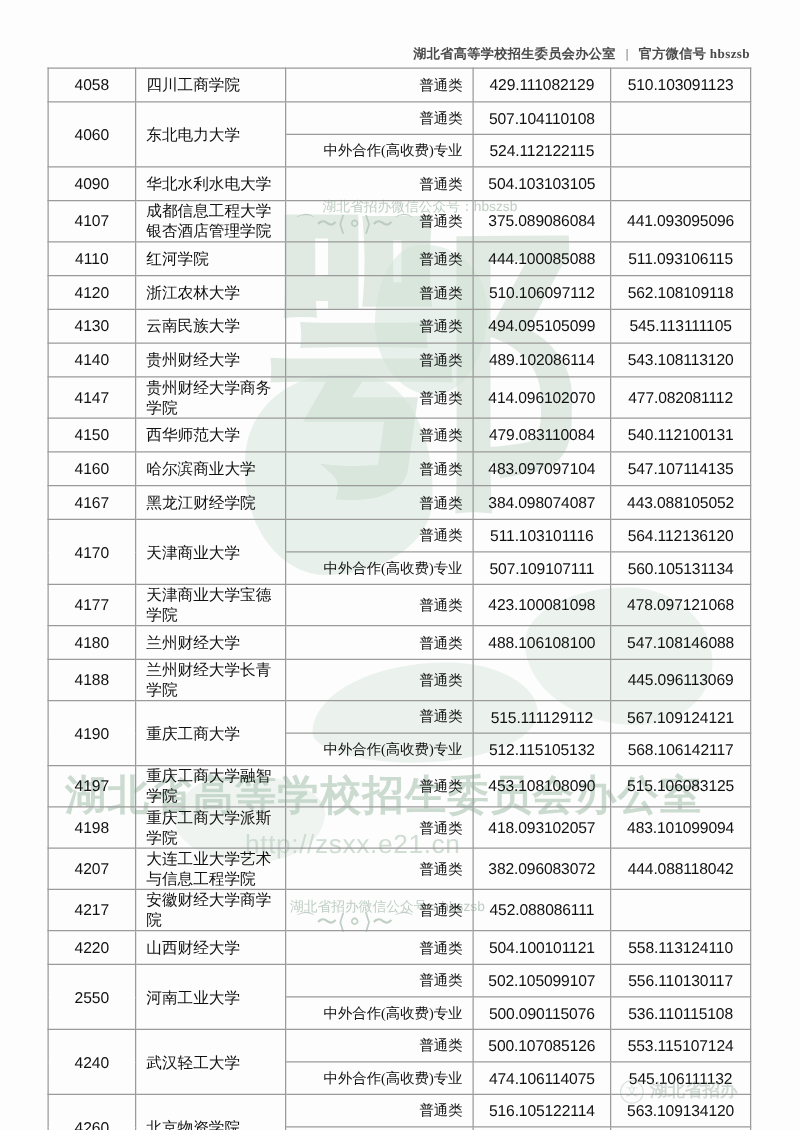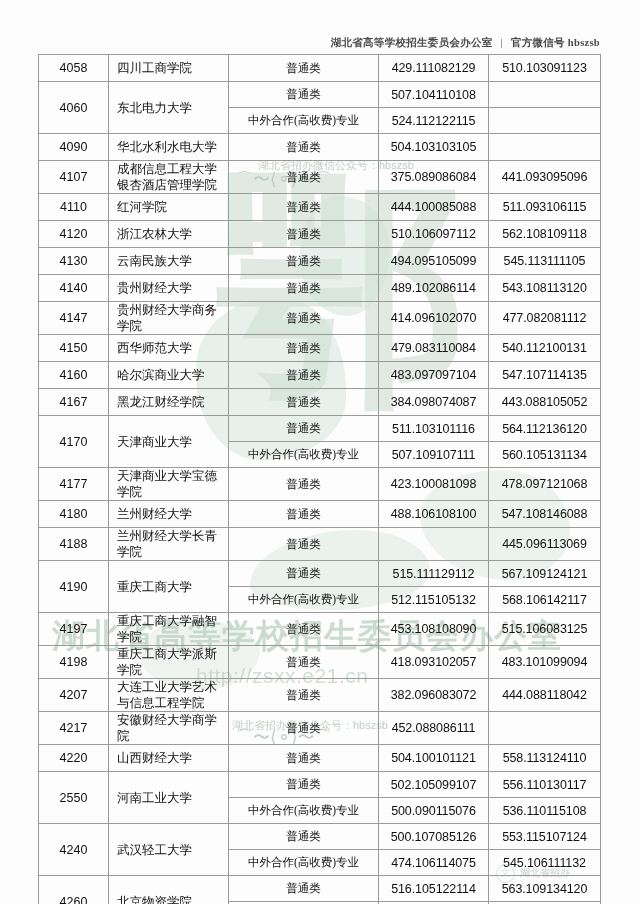--- a/index.html
+++ b/index.html
@@ -159,21 +159,21 @@
     color: #111;
   }
   td.name {
     text-align: left;
     font-family: Liberation Sans, sans-serif;
     font-size: 12.5px;
     line-height: 16px;
     color: #111;
   }
   td.type {
-    text-align: center;
+    text-align: right;
     font-family: "Liberation Serif", "DejaVu Serif", serif;
     font-size: 11.5px;
     color: #111;
     white-space: nowrap;
   }
   td.score {
     text-align: center;
     font-family: "Liberation Sans", "DejaVu Sans", sans-serif;
     font-size: 12.5px;
     letter-spacing: -.1px;
@@ -199,21 +199,21 @@
     width: 17px; height: 17px;
     border-radius: 50%;
     border: 1px solid #8fa79a;
     display: flex; align-items: center; justify-content: center;
     font-size: 10px; color: #8fa79a;
     font-family: "Liberation Serif","DejaVu Serif",serif;
     flex: none;
   }
   .footer-badge .badge-label {
     font-family: "Liberation Serif", "DejaVu Serif", serif;
-    font-size: 10px;
+    font-size: 14px;
     font-weight: 700;
     color: #7f9a8c;
     white-space: nowrap;
   }
 </style>
 </head>
 <body>
 
 <div id="page">
 

